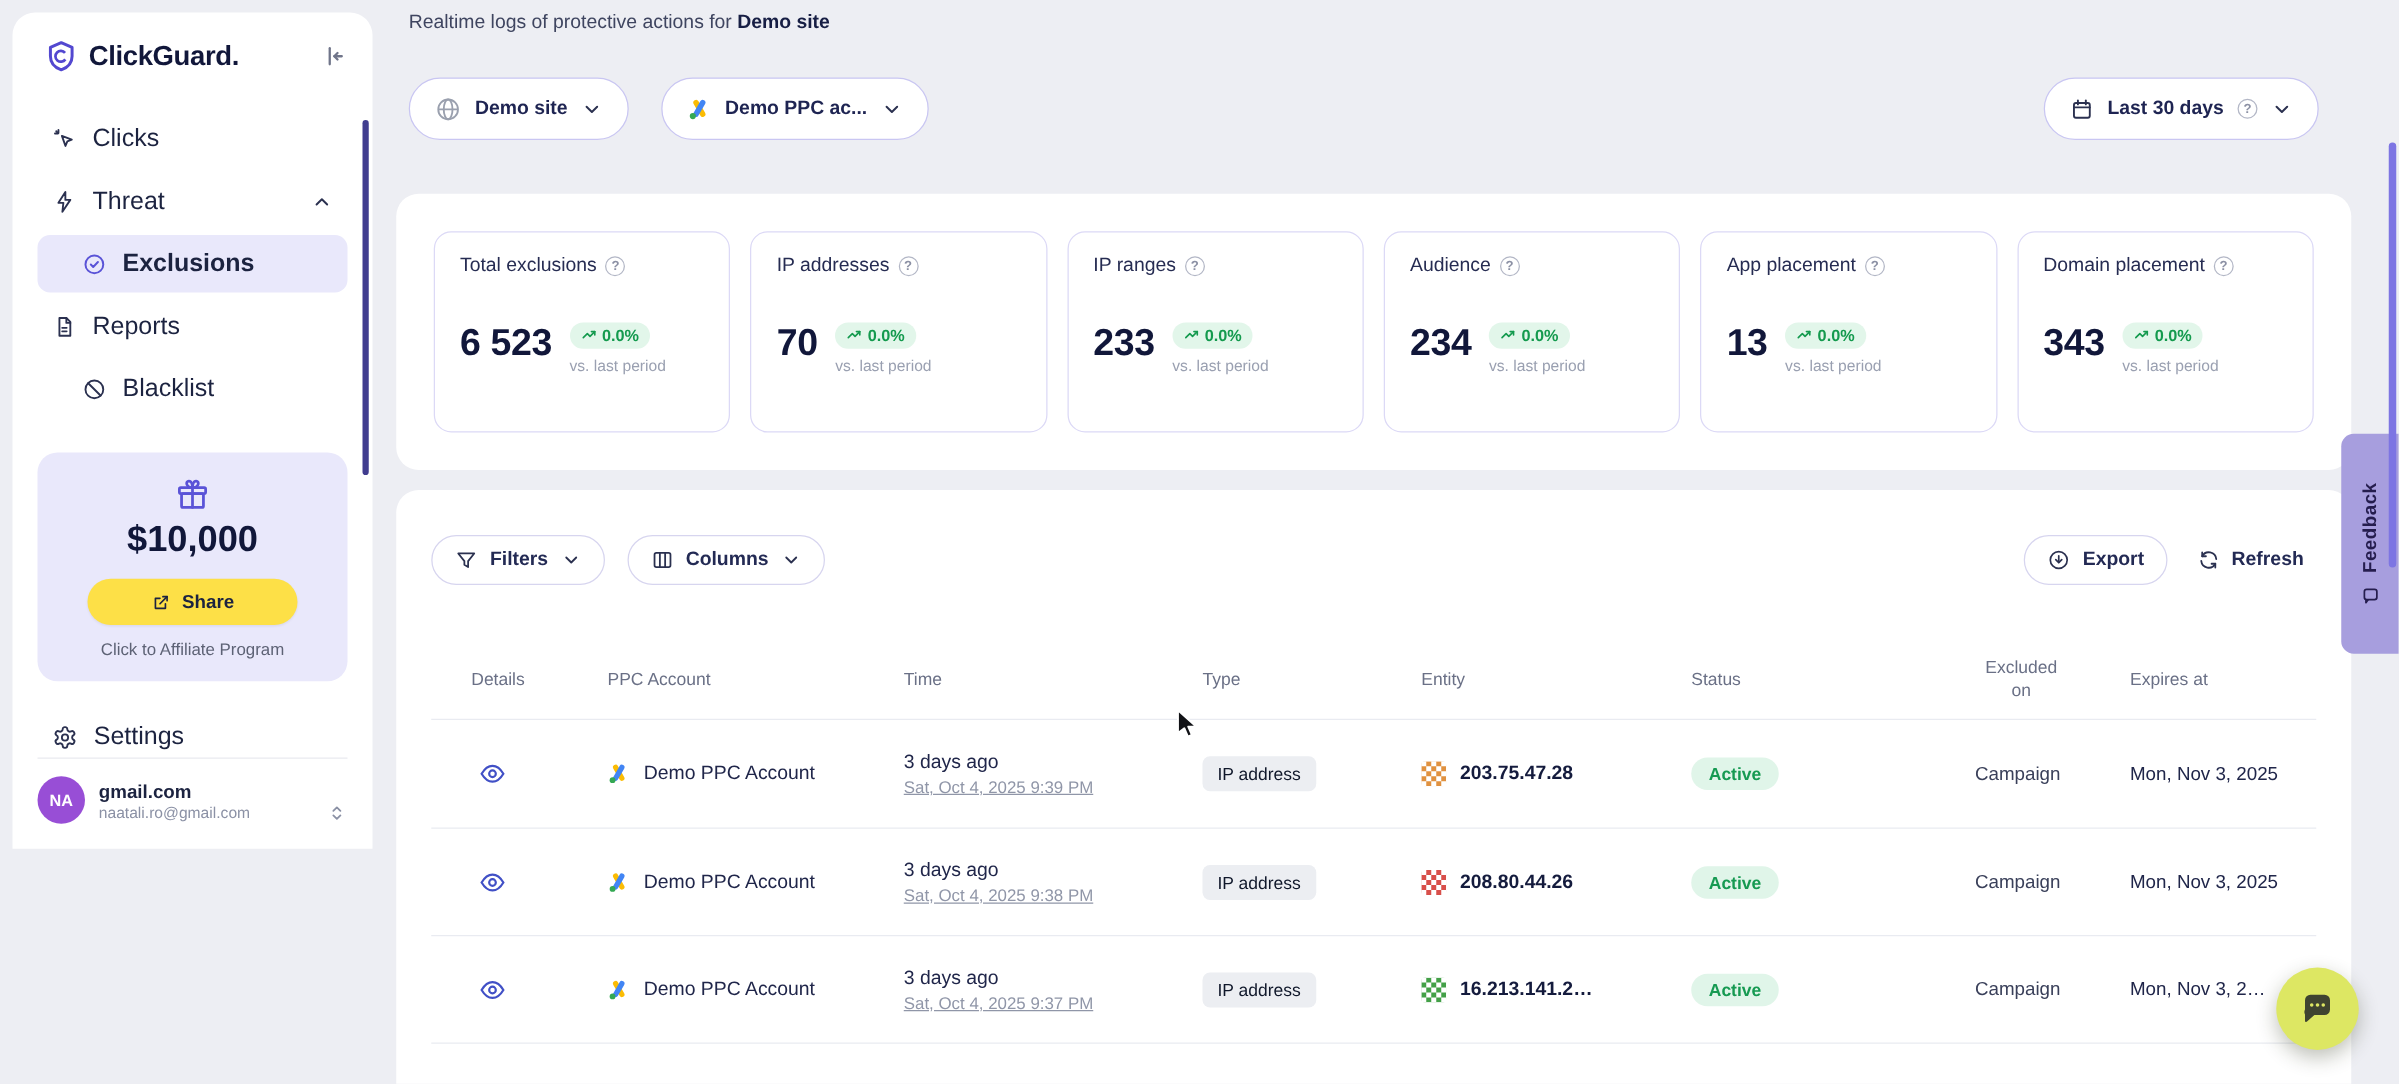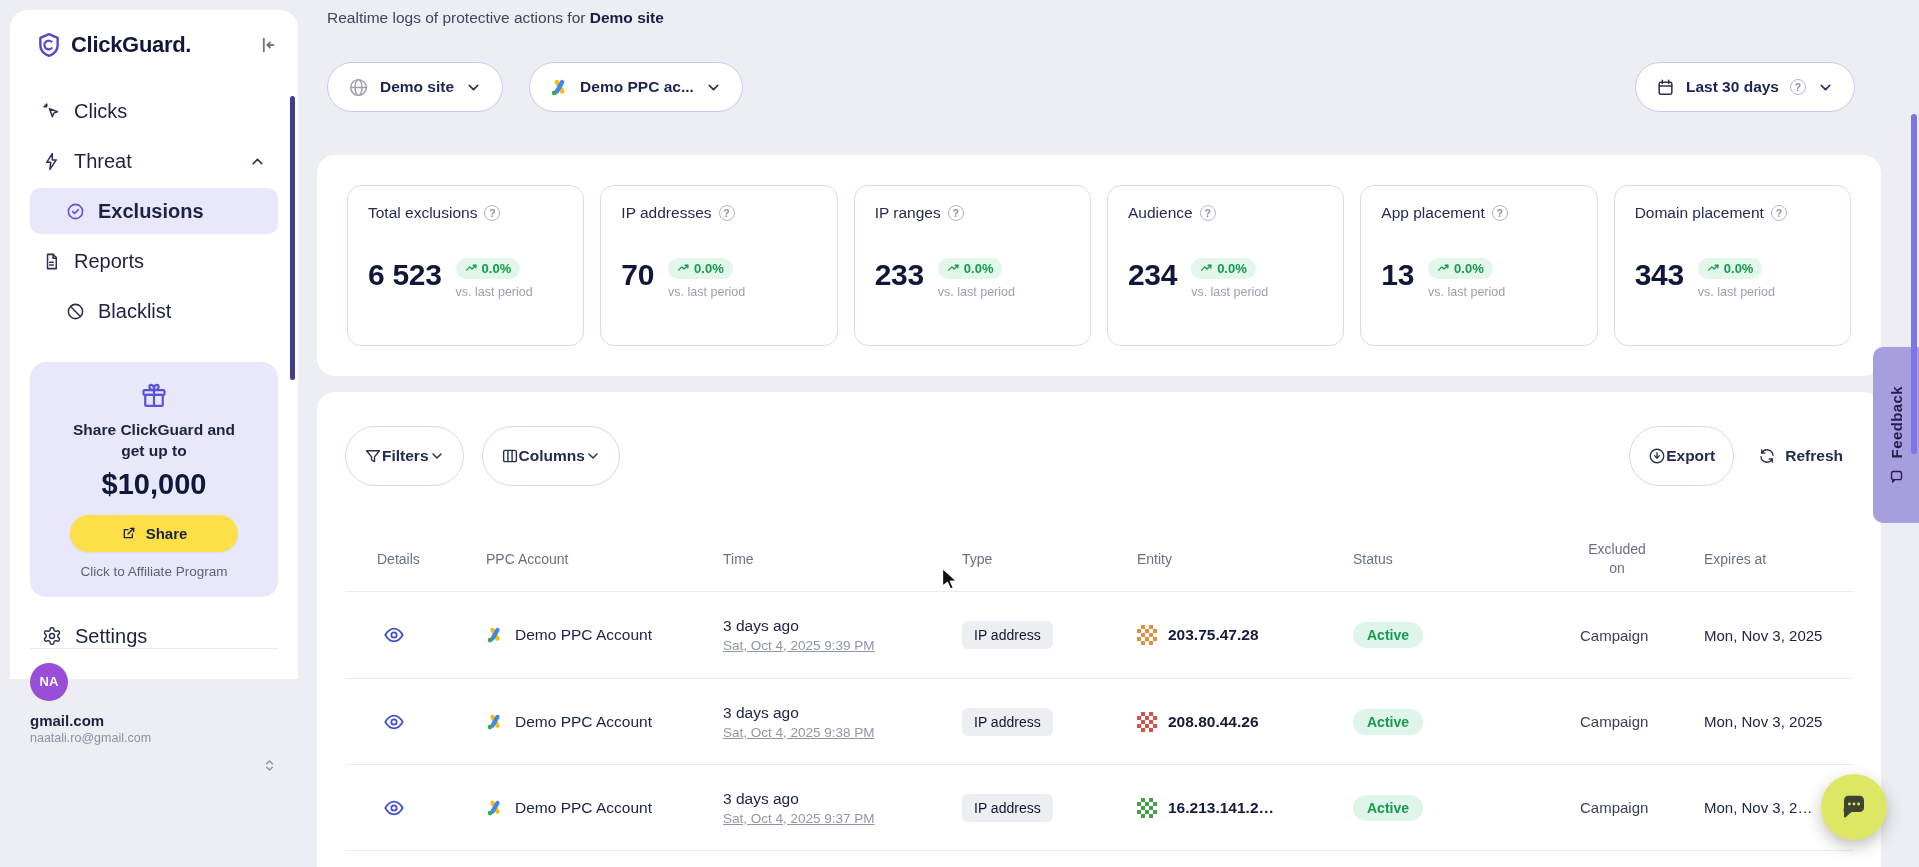--- a/index.html
+++ b/index.html
@@ -31,21 +31,21 @@
   .promo { margin-top:28px; background:#e9e8fb; border-radius:16px; padding:20px 16px 18px; text-align:center; }
   .promo .gift { color:#5a53d7; display:flex; justify-content:center; }
   .promo-msg { margin-top:10px; font-size:15.5px; font-weight:600; color:#1c2340; line-height:1.35; padding:0 14px; }
   .promo-amount { margin-top:6px; font-size:29px; font-weight:800; color:#11173a; }
   .share-btn { margin:14px auto 12px; display:flex; align-items:center; justify-content:center; gap:9px;
     background:#fde047; border-radius:999px; padding:10px 0; width:168px; font-size:15px; font-weight:600; color:#1c2340;
     box-shadow:0 1px 2px rgba(20,27,61,.08); }
   .promo-foot { font-size:13.5px; color:#5d6275; cursor:pointer; }
 
   .settings-row { margin-top:28px; }
-  .user-block { margin-top:auto; border-top:1px solid #e9eaf0; padding-top:14px; display:flex; align-items:flex-start; gap:11px;flex-direction:column; }
+  .user-block { margin-top:auto; border-top:1px solid #e9eaf0; padding-top:14px; display:flex; align-items:flex-end; gap:11px; }
   .avatar { width:38px; height:38px; border-radius:50%; background:#984ed6; color:#fff; font-size:13px; font-weight:700;
     display:flex; align-items:center; justify-content:center; flex:0 0 auto; }
   .user-texts { line-height:1.25; min-width:0; }
   .user-name { font-size:15px; font-weight:600; color:#1c2340; }
   .user-email { font-size:12.5px; color:#8b91a5; }
   .user-chev { margin-left:auto; color:#8b91a5; display:flex; }
 
   
   .page-sub { position:absolute; left:327px; top:9px; font-size:15.5px; color:#3f4560; }
   .page-sub strong { color:#171e44; font-weight:700; }
@@ -69,21 +69,21 @@
   .stat-value { font-size:30px; font-weight:800; color:#11173a; letter-spacing:-0.3px; line-height:1; }
   .delta-col { margin-left:14px; margin-top:-2px; }
   .delta-badge { display:inline-flex; align-items:center; gap:4px; background:#e2f6ea; color:#149a4e;
     border-radius:999px; padding:3px 9px; font-size:13px; font-weight:700; }
   .delta-sub { display:block; margin-top:6px; font-size:12.5px; color:#9aa0b1; }
 
   
   .table-panel { position:absolute; left:317px; top:392px; width:1564px; height:500px; background:#fff;
     border-radius:18px; padding:34px 28px 0; }
   .toolbar { display:flex; align-items:center; }
-  .tool-btn { height:60px; display:flex; align-items:center; background:#fff; border:1.5px solid #d7d5ef;
+  .tool-btn { height:40px; display:flex; align-items:center; gap:10px; background:#fff; border:1.5px solid #d7d5ef;
     border-radius:999px; padding:0 18px; font-size:15.5px; font-weight:600; color:#232a54; cursor:pointer; }
   .tool-btn .chev { color:#2b3150; display:flex; }
   .toolbar .right { margin-left:auto; display:flex; align-items:center; gap:14px; }
   .ghost-btn { height:44px; display:flex; align-items:center; gap:9px; font-size:15.5px; font-weight:600; color:#232a54; padding:0 10px; cursor:pointer; }
 
   .thead, .t-row { display:grid; grid-template-columns:109px 237px 239px 175px 216px 227px 124px 1fr;
     align-items:center; padding-left:32px; }
   .thead { margin-top:40px; height:66px; border-bottom:1px solid #e9ebf1; font-size:14px; color:#6a7086; }
   .th-wrap { display:inline-block; max-width:74px; text-align:center; line-height:1.35; }
   .t-row { height:86px; }
@@ -202,21 +202,20 @@
     <div class="promo">
       <span class="gift">
         <svg width="28" height="28" viewBox="0 0 24 24" fill="none" stroke="currentColor" stroke-width="1.9" stroke-linecap="round" stroke-linejoin="round">
             <rect x="4.5" y="11" width="15" height="9.5" rx="1"></rect>
             <rect x="3" y="7" width="18" height="4" rx="1"></rect>
             <path d="M12 7v13.5"></path>
             <path d="M12 7c-4.5 0-5-4.5-2.5-4.5C12 2.5 12 7 12 7z"></path>
             <path d="M12 7c4.5 0 5-4.5 2.5-4.5C12 2.5 12 7 12 7z"></path>
           </svg>
       </span>
-      <div class="promo-msg">Share ClickGuard and get up to</div>
       <div class="promo-amount">$10,000</div>
       <button class="share-btn">
         <svg width="16" height="16" viewBox="0 0 24 24" fill="none" stroke="#1c2340" stroke-width="2" stroke-linecap="round" stroke-linejoin="round">
             <path d="M14 5h5v5"></path>
             <path d="M19 5l-8.5 8.5"></path>
             <path d="M17 13.5V19H5V7h5.5"></path>
           </svg>
         <span>Share</span>
       </button>
       <div class="promo-foot">Click to Affiliate Program</div>

